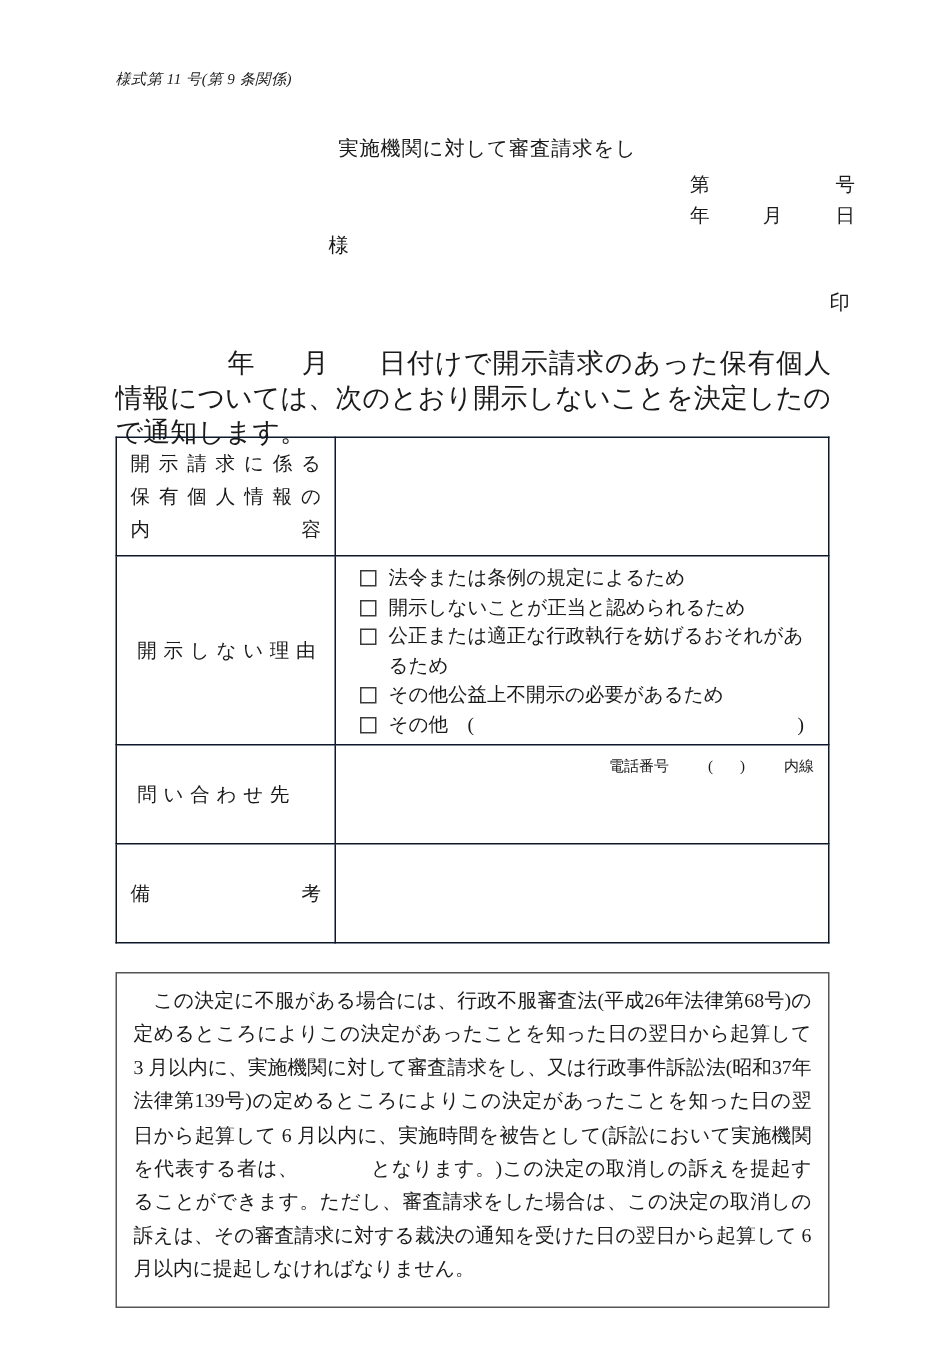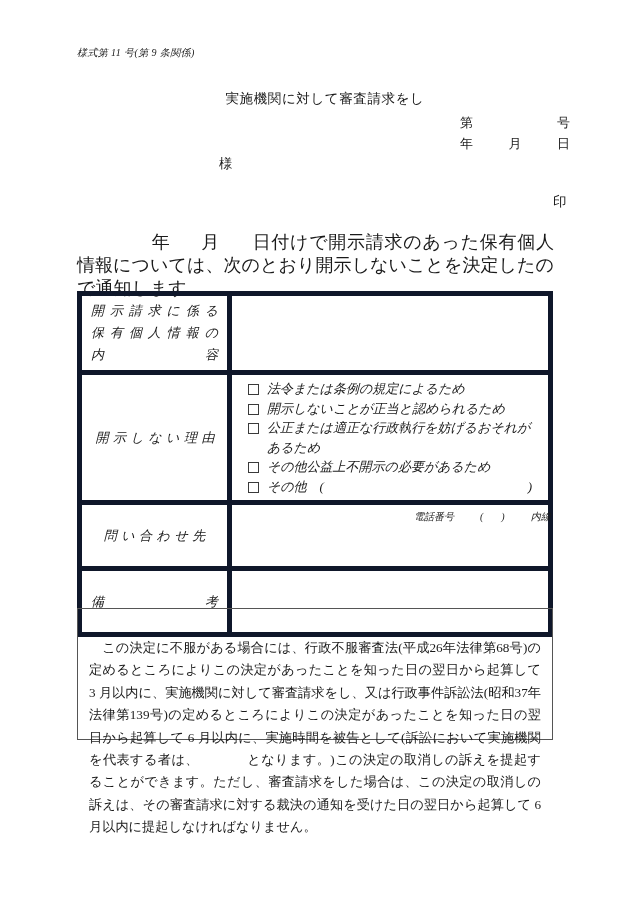--- a/index.html
+++ b/index.html
@@ -92,43 +92,42 @@
   .form-table {
     position: absolute;
     left: 77px;
     top: 291px;
     width: 476px;
     border-collapse: collapse;
     table-layout: fixed;
     font-size: 13px;
   }
   .form-table td {
-    border: 5px solid #0f172a;
+    border: 1px solid #0f172a;
     vertical-align: middle;
     padding: 0;
-    font-style: italic;
   }
   .form-table td.label {
     width: 127px;
     padding: 0 9px;
     line-height: 22px;
   }
   .form-table td.value {
     padding: 0 10px;
     margin-top: 44px;
   }
   .lbl-justify {
     display: block;
     text-align: justify;
     text-align-last: justify;
     white-space: nowrap;
   }
   .lbl-spread {
     display: block;
-    text-align: center;
+    text-align: left;
     letter-spacing: 4.5px;
     text-indent: 4.5px;
     white-space: nowrap;
   }
 
   .row-content  { height: 79px; }
   .row-reason   { height: 118px; }
   .row-contact  { height: 66px; }
   .row-remarks  { height: 66px; }
 
@@ -174,26 +173,26 @@
     font-size: 10px;
   }
   .phone .gap-a { display: inline-block; width: 26px; }
   .phone .gap-b { display: inline-block; width: 18px; }
   .phone .gap-c { display: inline-block; width: 26px; }
 
   
   .notice {
     position: absolute;
     left: 77px;
-    top: 608px;
+    top: 648px;
     width: 476px;
-    height: 132px;
+    height: 224px;
     border: 1px solid #555;
     box-sizing: border-box;
-    padding: 28px 11px 0 11px;
+    padding: 7px 11px 0 11px;
     font-size: 13.2px;
     line-height: 22.4px;
     text-align: justify;
     text-justify: inter-ideograph;
   }
   .notice p {
     margin: 0;
     text-indent: 1em;
   }
   .notice .inline-blank {

